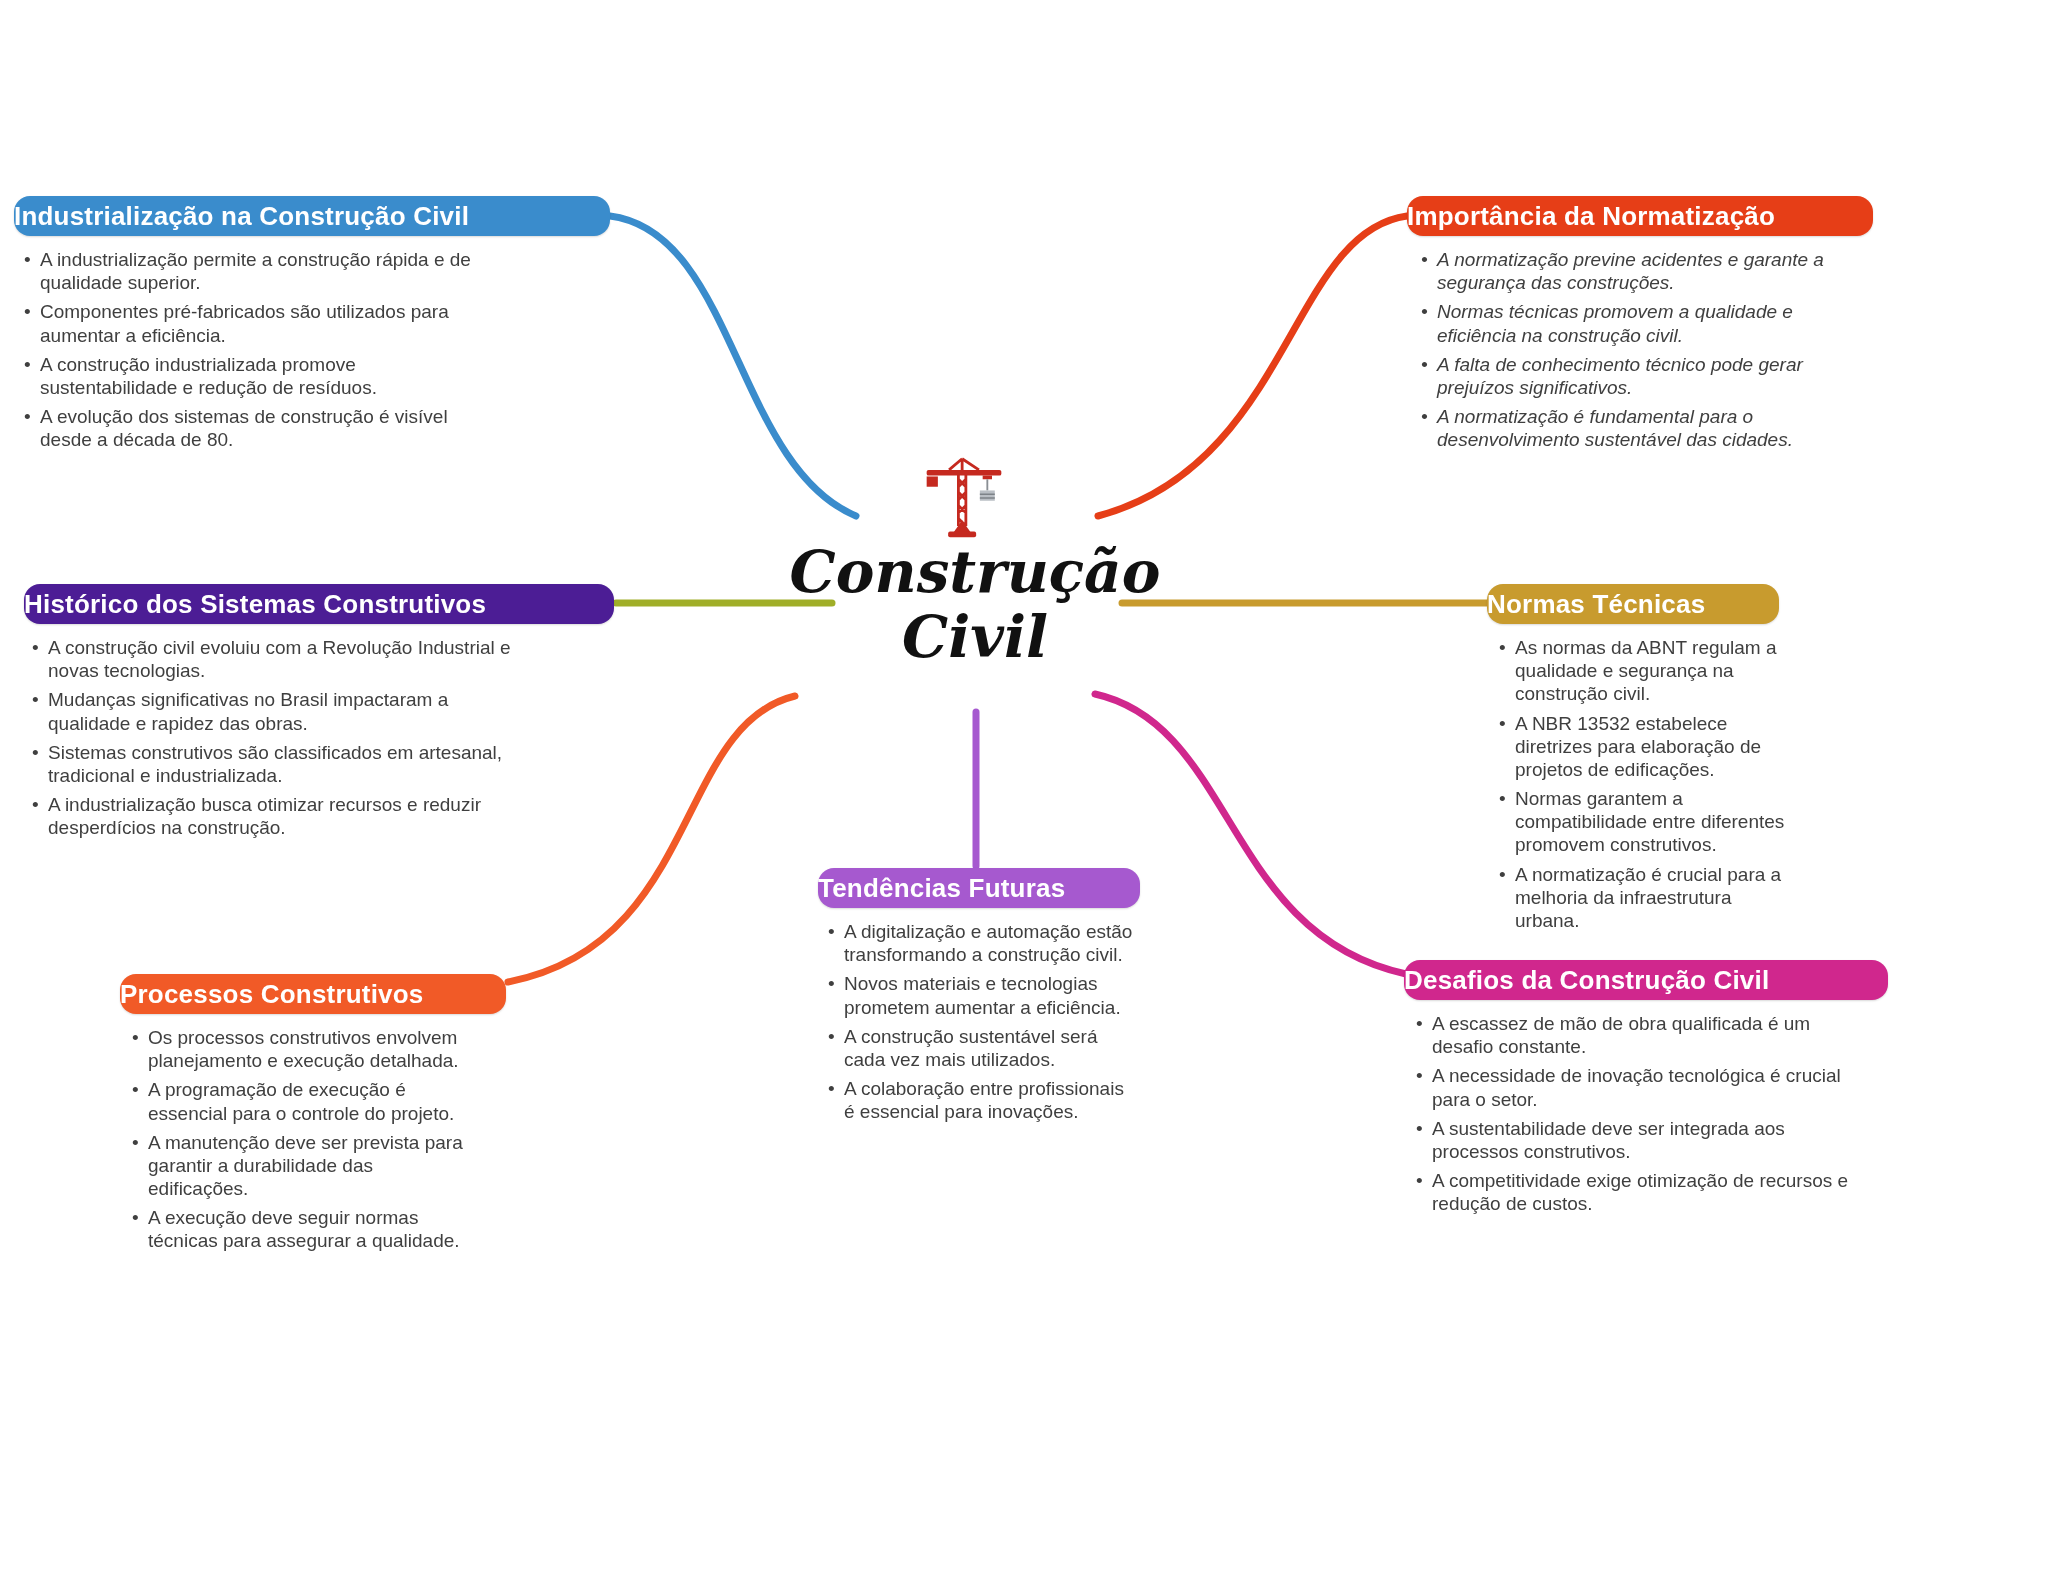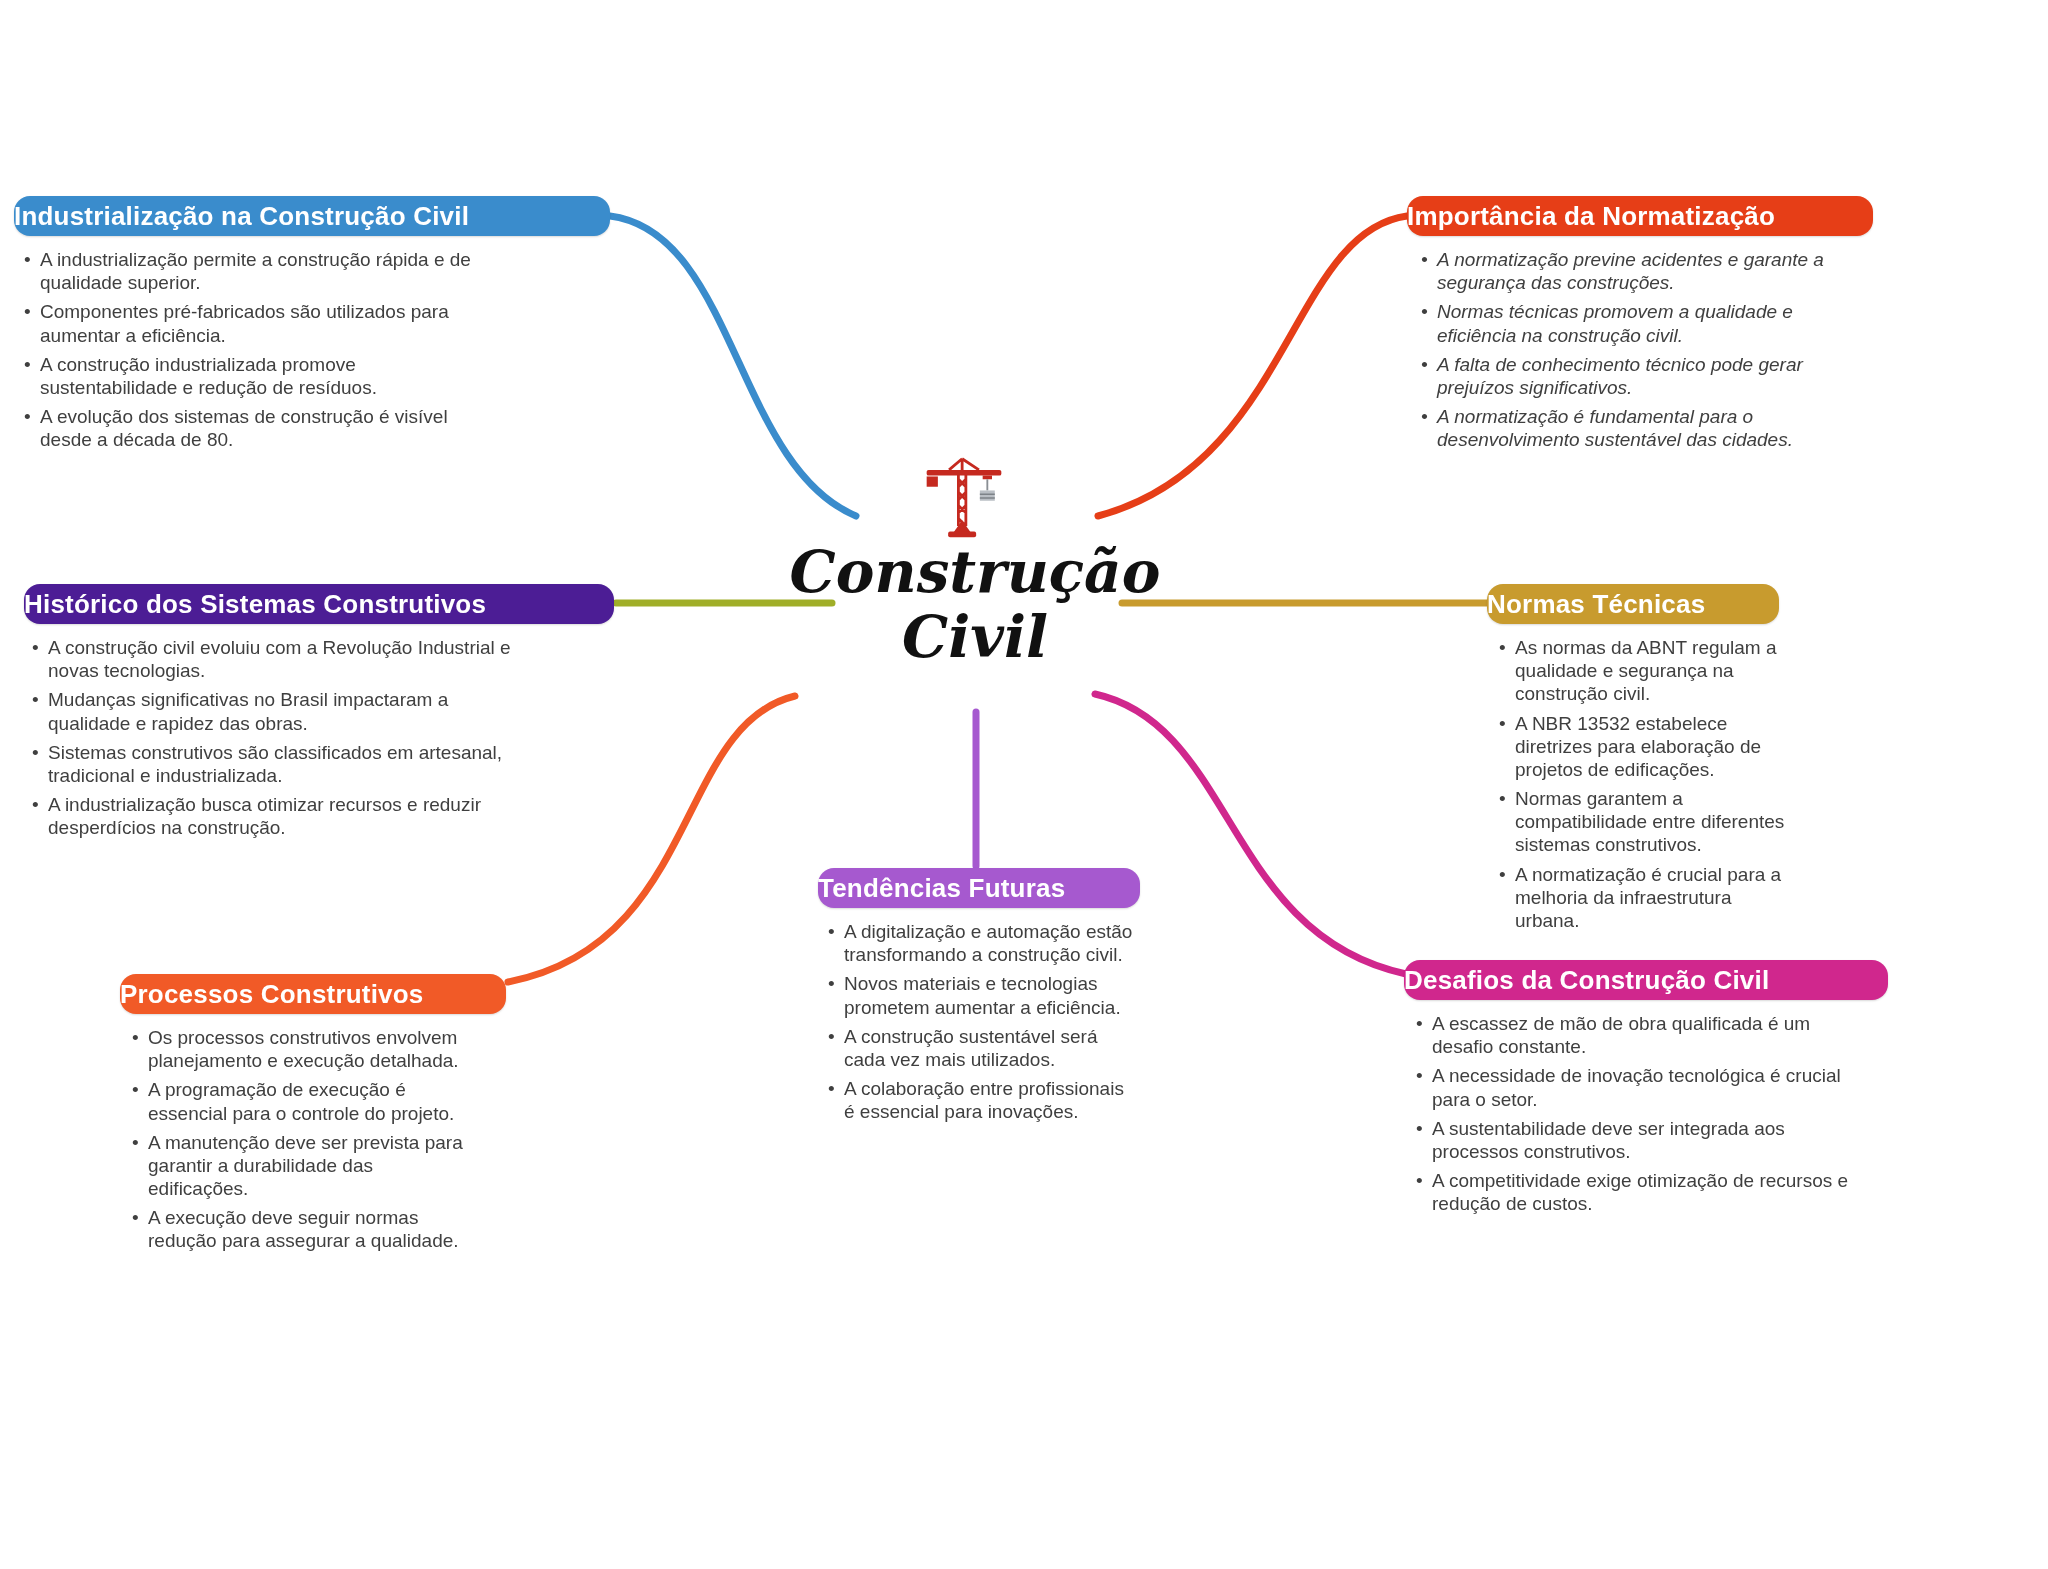--- a/index.html
+++ b/index.html
@@ -124,32 +124,32 @@
       <li>Sistemas construtivos são classificados em artesanal, tradicional e industrializada.</li>
       <li>A industrialização busca otimizar recursos e reduzir desperdícios na construção.</li>
     </ul>
   </section>
 
   <section class="branch" style="left:1487px; top:584px; width:292px;">
     <div class="pill" style="background-color: rgb(200, 155, 46);">Normas Técnicas</div>
     <ul class="bullets" style="width:300px; margin-left:8px;">
       <li>As normas da ABNT regulam a qualidade e segurança na construção civil.</li>
       <li>A NBR 13532 estabelece diretrizes para elaboração de projetos de edificações.</li>
-      <li>Normas garantem a compatibilidade entre diferentes sistemas construtivos.</li>
+      <li>Normas garantem a compatibilidade entre diferentes promovem construtivos.</li>
       <li>A normatização é crucial para a melhoria da infraestrutura urbana.</li>
     </ul>
   </section>
 
   <section class="branch" style="left:120px; top:974px; width:386px;">
     <div class="pill" style="background-color: rgb(241, 90, 39);">Processos Construtivos</div>
     <ul class="bullets" style="width:340px; margin-left:8px;">
       <li>Os processos construtivos envolvem planejamento e execução detalhada.</li>
       <li>A programação de execução é essencial para o controle do projeto.</li>
       <li>A manutenção deve ser prevista para garantir a durabilidade das edificações.</li>
-      <li>A execução deve seguir normas redução para assegurar a qualidade.</li>
+      <li>A execução deve seguir normas técnicas para assegurar a qualidade.</li>
     </ul>
   </section>
 
   <section class="branch" style="left:818px; top:868px; width:322px;">
     <div class="pill" style="background-color: rgb(166, 89, 207);">Tendências Futuras</div>
     <ul class="bullets" style="width:310px; margin-left:6px;">
       <li>A digitalização e automação estão transformando a construção civil.</li>
       <li>Novos materiais e tecnologias prometem aumentar a eficiência.</li>
       <li>A construção sustentável será cada vez mais utilizados.</li>
       <li>A colaboração entre profissionais é essencial para inovações.</li>

